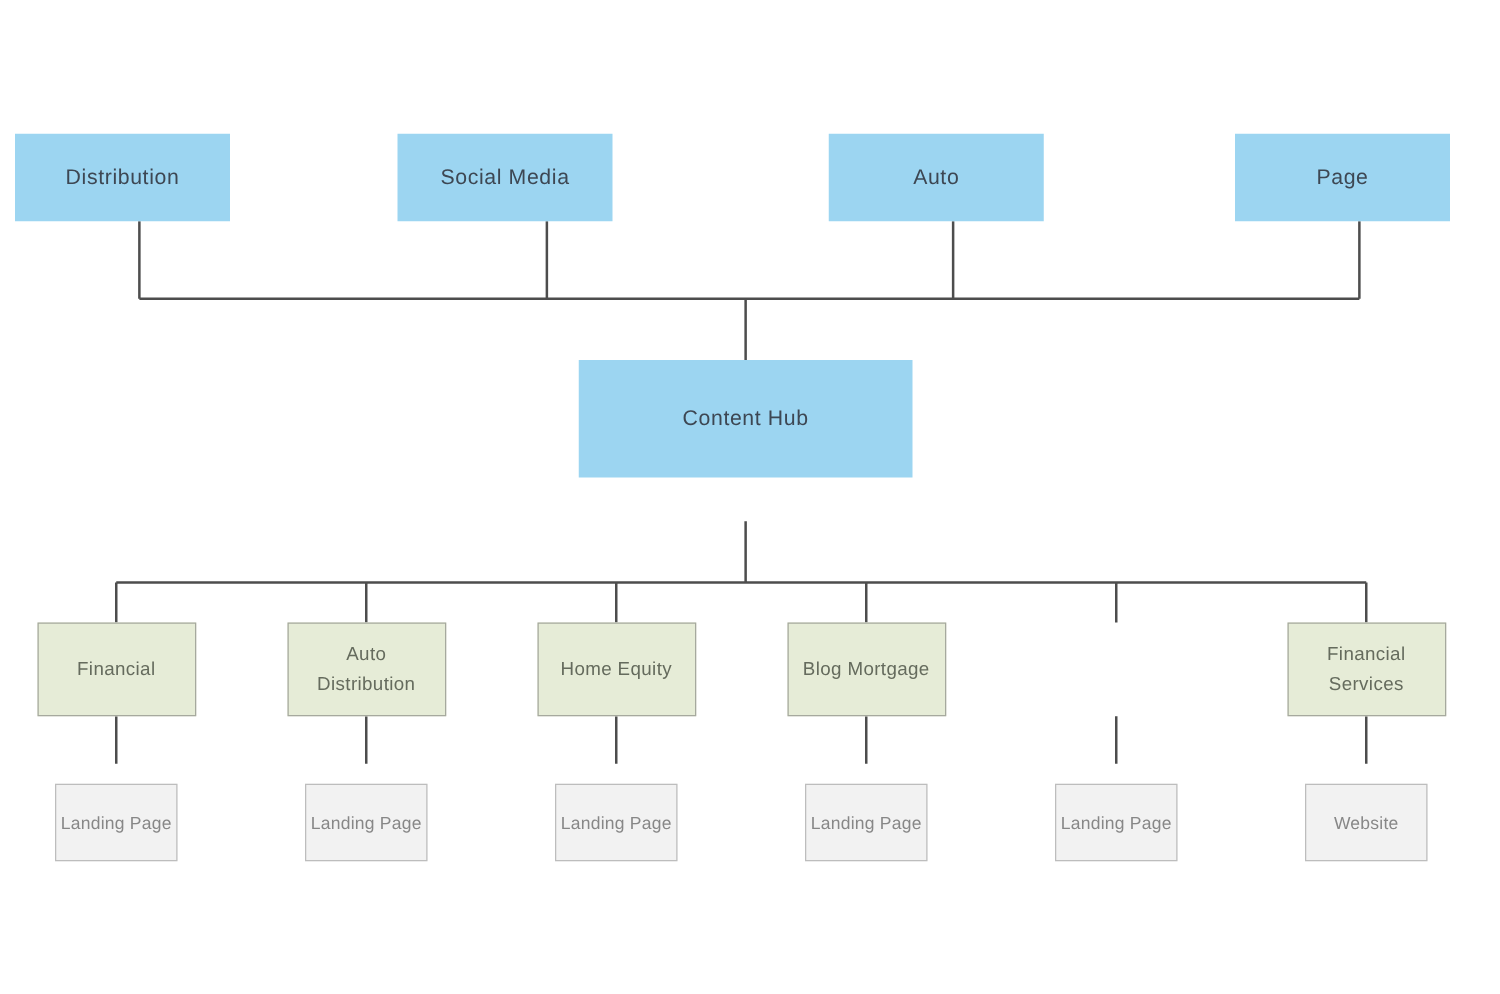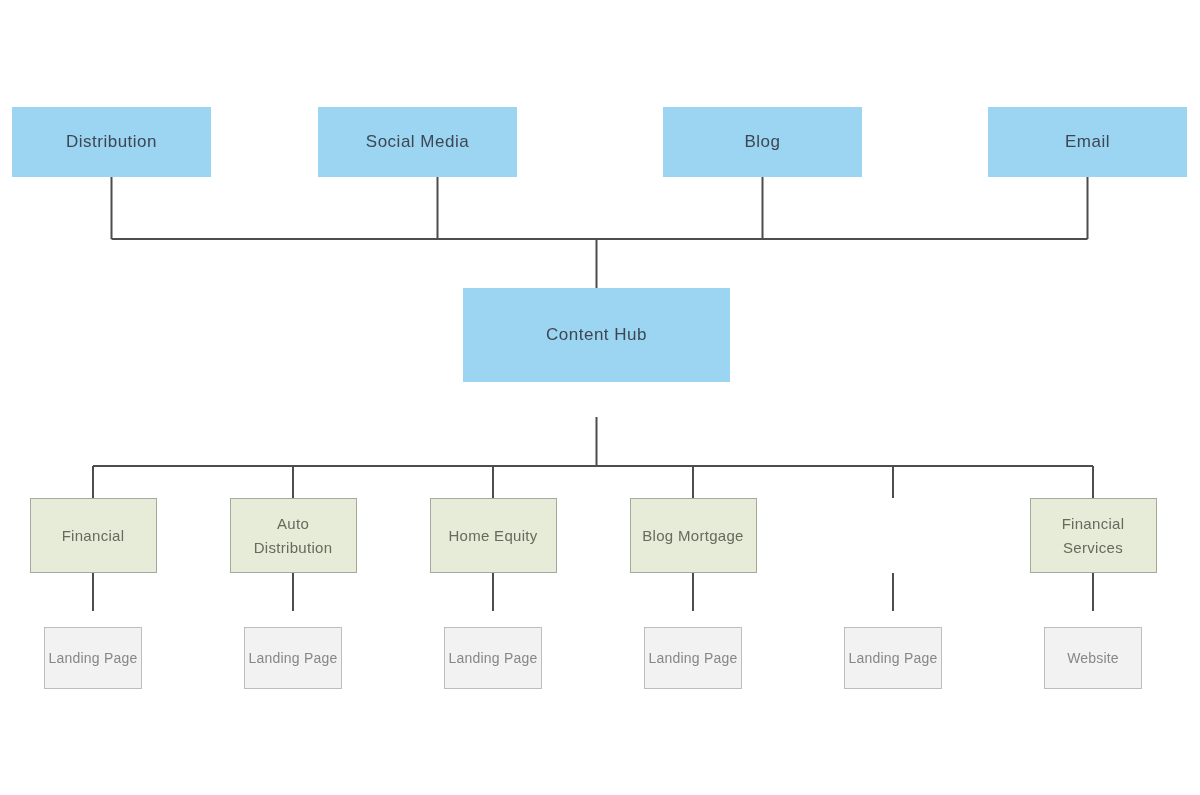--- a/index.html
+++ b/index.html
@@ -22,21 +22,21 @@
     font-family:"Liberation Sans", sans-serif;
     overflow:hidden;
   }
   .wires{position:absolute;left:0;top:0;}
   .node{
     position:absolute;
     display:flex;align-items:center;justify-content:center;
     text-align:center;
   }
   .channel{
-    top:107px;width:199px;height:70px;
+    top:107px;width:172px;height:70px;
     background:var(--channel-fill);
     color:var(--channel-text);
     font-size:17px;letter-spacing:.5px;
   }
   .hub{
     left:463px;top:288px;width:267px;height:94px;
     background:var(--channel-fill);
     color:var(--channel-text);
     font-size:17px;letter-spacing:.5px;
   }
@@ -76,24 +76,24 @@
     <path id="wire-path" fill="none" style="stroke:var(--line-color);stroke-width:2" d="M111.5 177 L111.5 239 M437.5 177 L437.5 239 M762.5 177 L762.5 239 M1087.5 177 L1087.5 239 M111.5 239 L1087.5 239 M596.5 239 L596.5 288 M596.5 417 L596.5 466 M93 466 L1093 466 M93 466 L93 498 M93 573 L93 611 M293 466 L293 498 M293 573 L293 611 M493 466 L493 498 M493 573 L493 611 M693 466 L693 498 M693 573 L693 611 M893 466 L893 498 M893 573 L893 611 M1093 466 L1093 498 M1093 573 L1093 611"></path>
   </svg>
 
   <div class="node channel" style="left:12px">
     <span>Distribution</span>
   </div>
   <div class="node channel" style="left:318px">
     <span>Social Media</span>
   </div>
   <div class="node channel" style="left:663px">
-    <span>Blog</span>
+    <span>Auto</span>
   </div>
   <div class="node channel" style="left:988px">
-    <span>Email</span>
+    <span>Page</span>
   </div>
 
   <div class="node hub">
     <span>Content Hub</span>
   </div>
 
   <div class="node cat" style="left:29.5px">
     <span>Financial</span>
   </div>
   <div class="node cat" style="left:229.5px">

